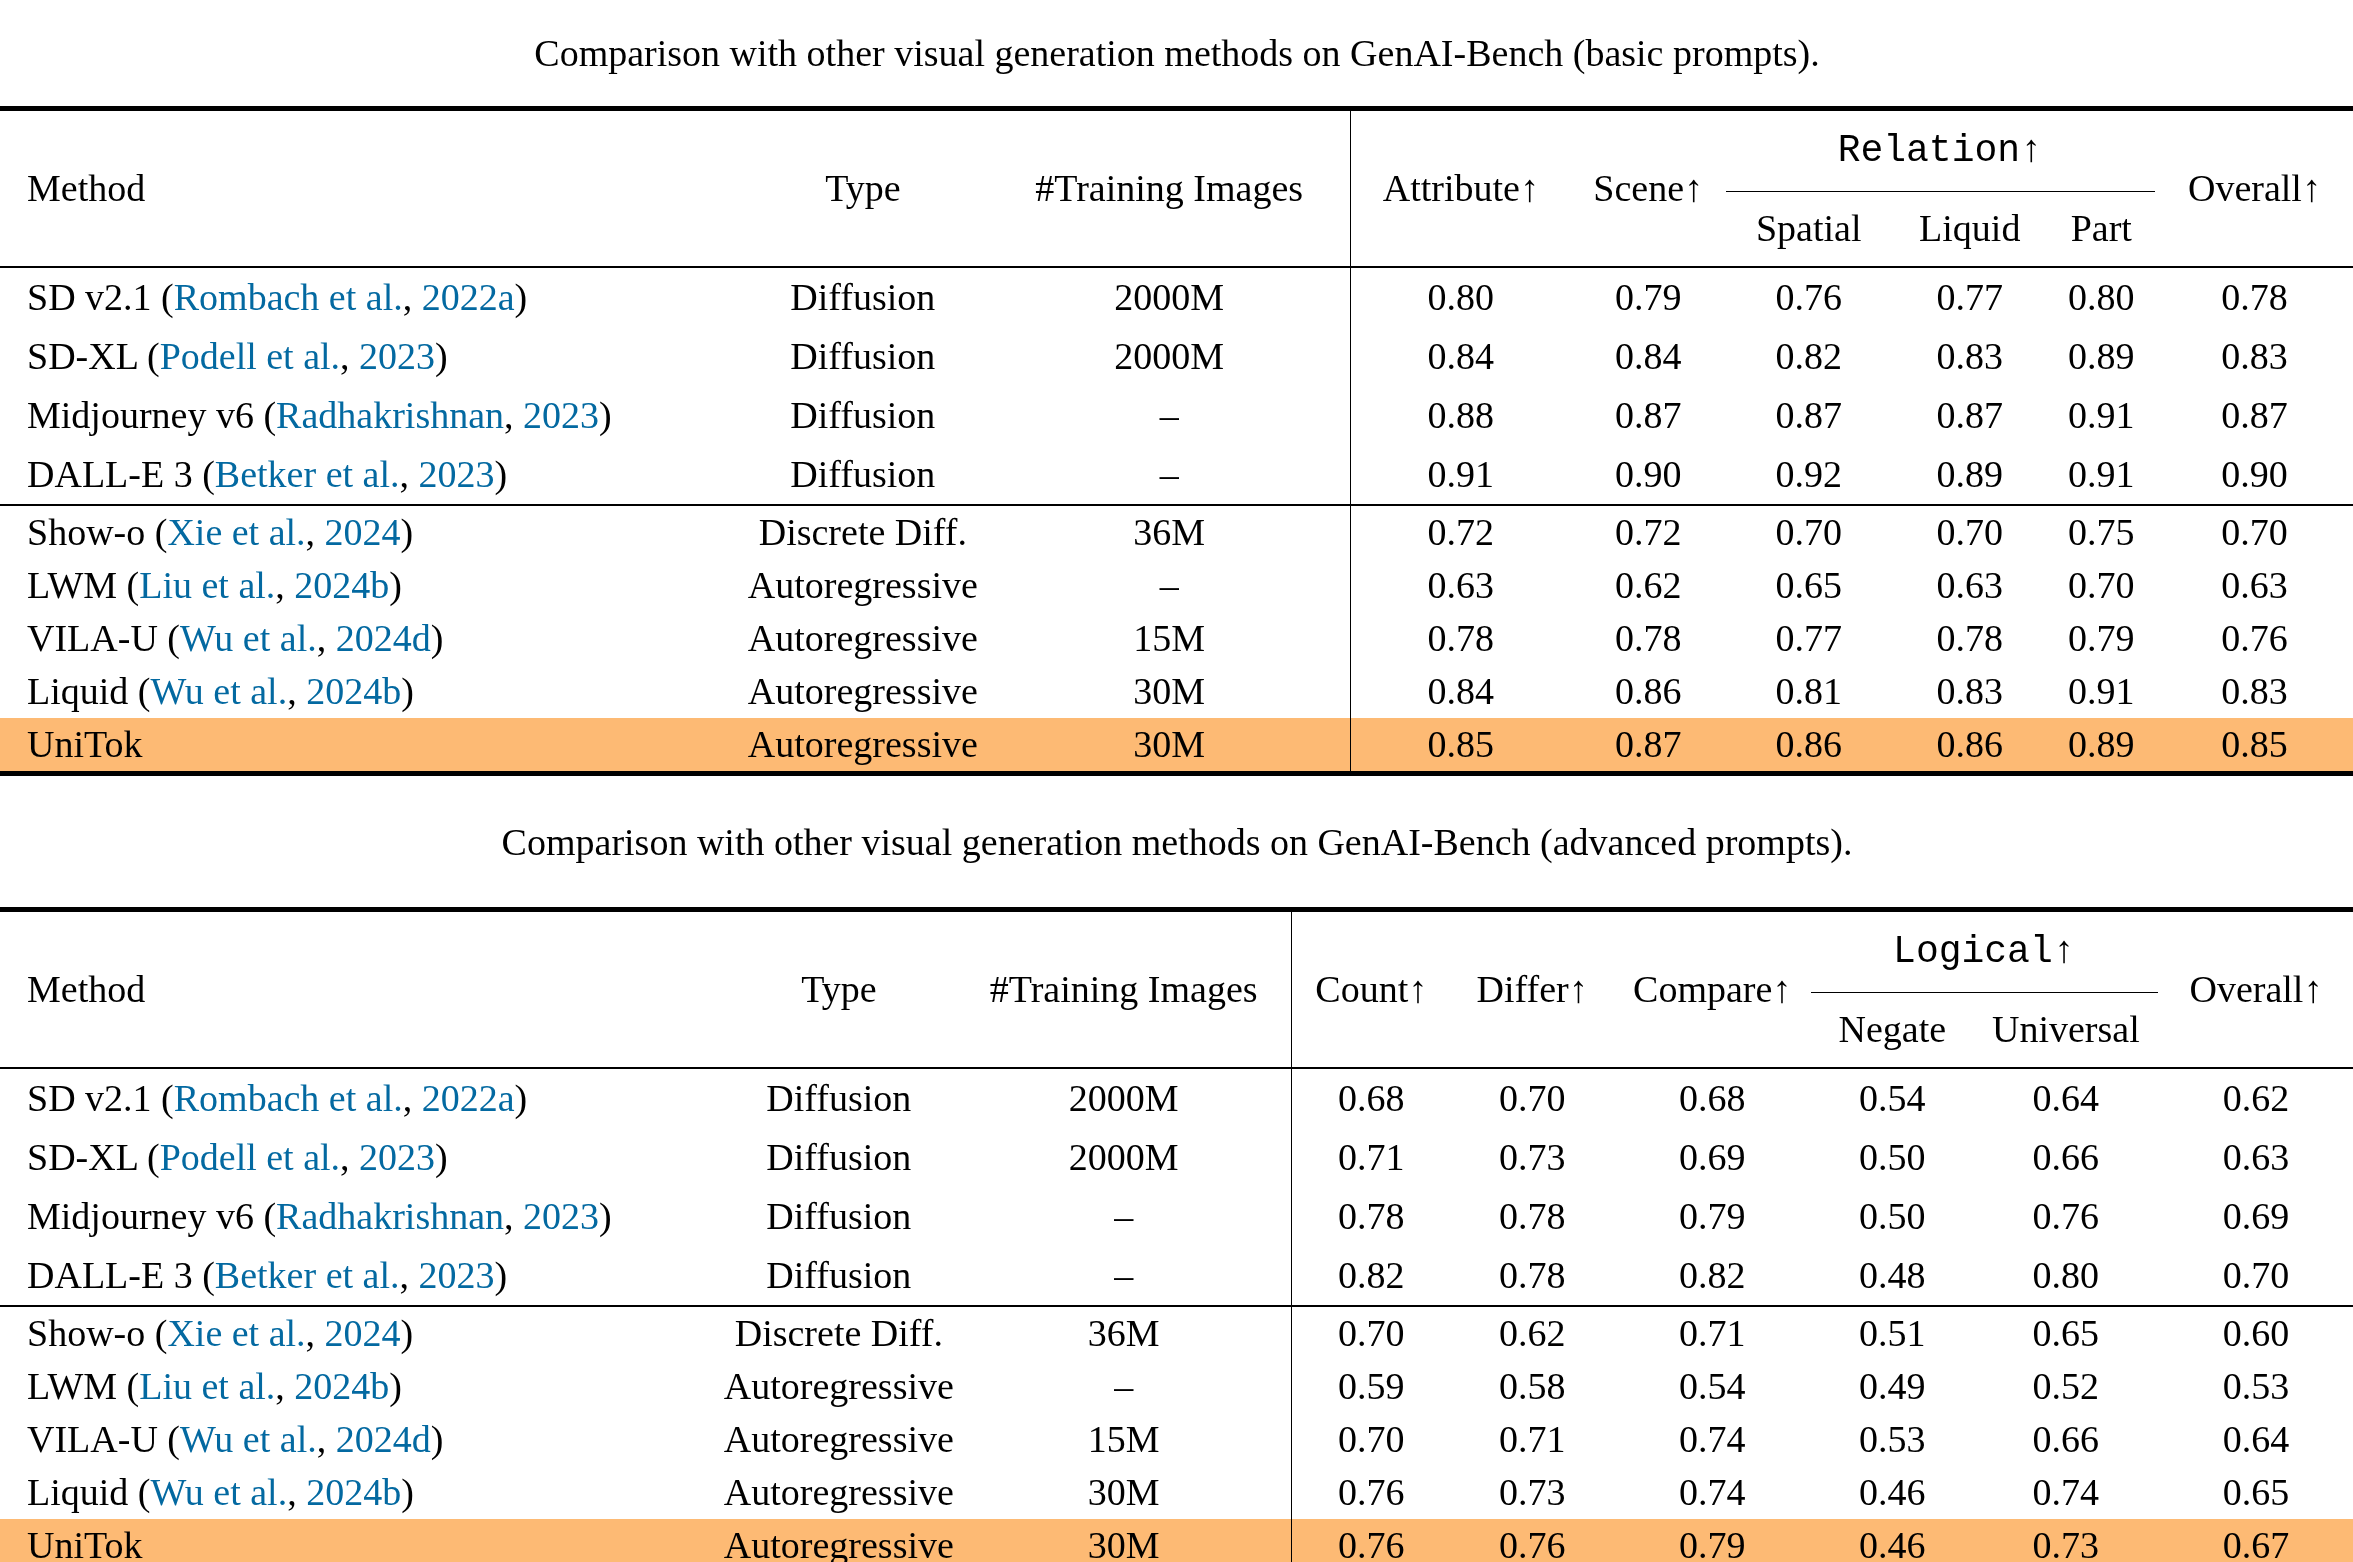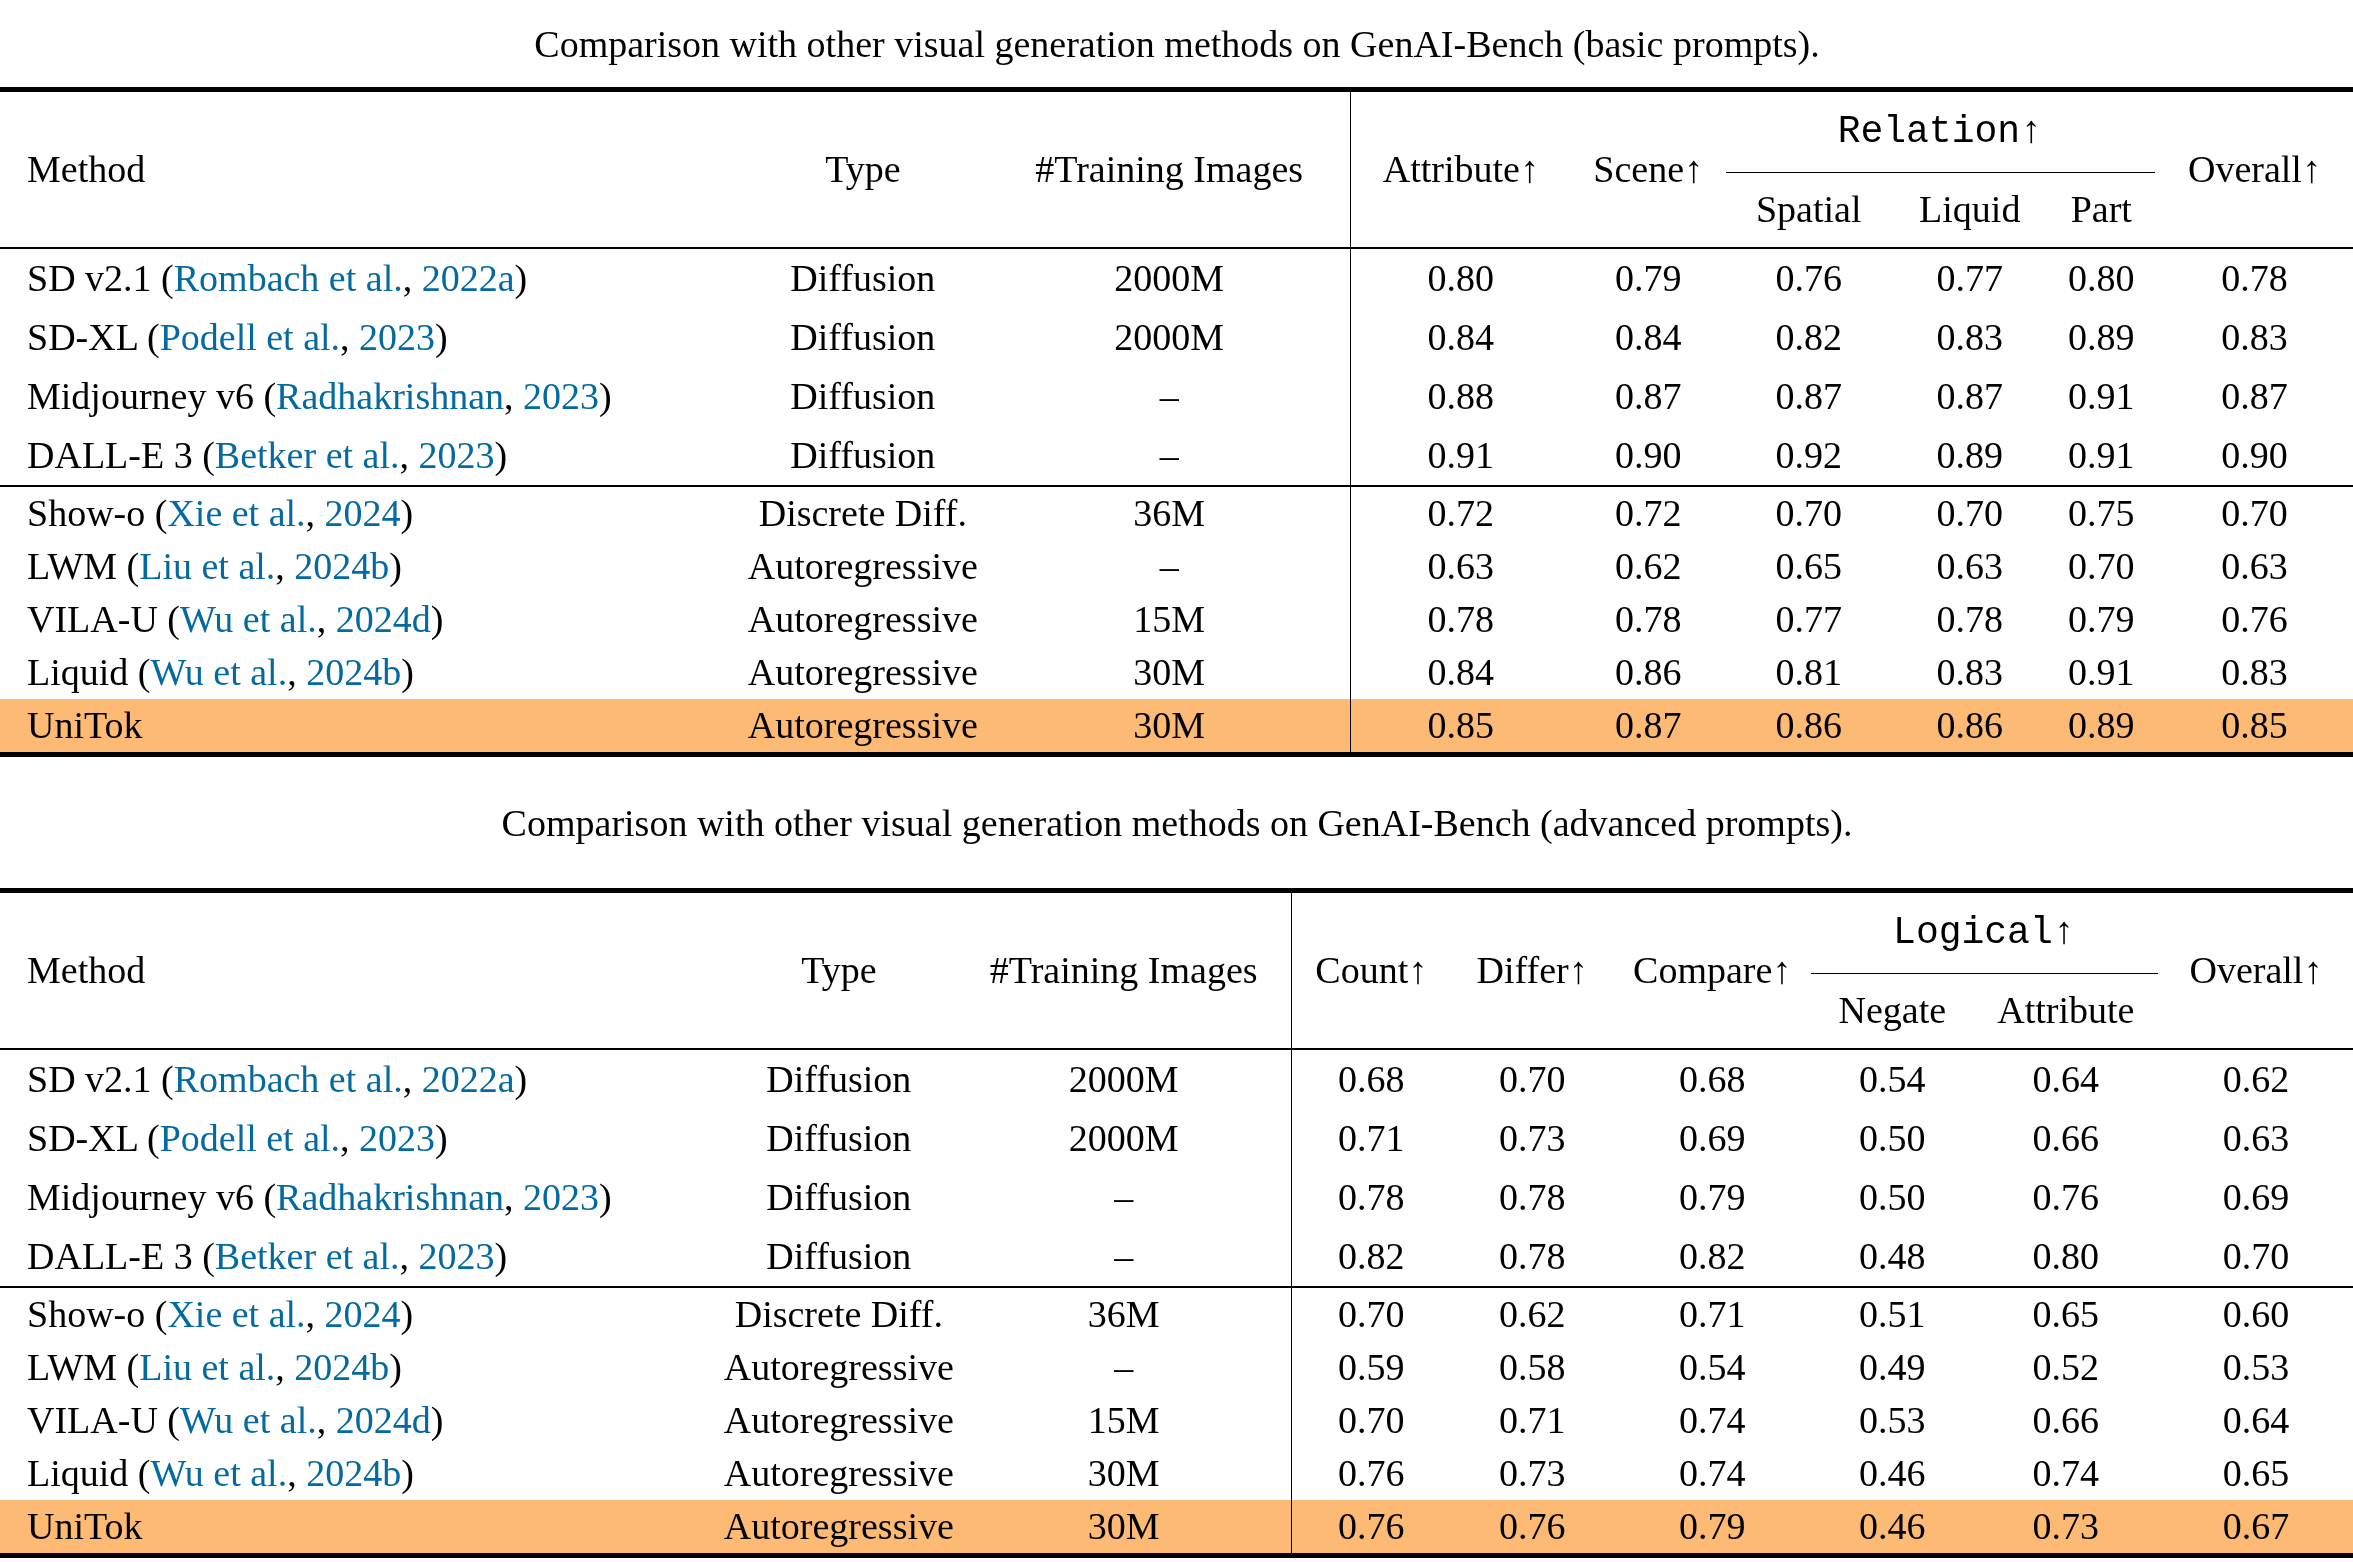--- a/index.html
+++ b/index.html
@@ -8,21 +8,21 @@
     width: 2354px;
     font-family: "Liberation Serif", "DejaVu Serif", serif;
     color: #000;
   }
   .page { width: 2354px; overflow: hidden; }
 
   .caption {
     display: flex; align-items: center; justify-content: center;
     font-size: 38px; text-align: center;
   }
-  .caption-1 { height: 87px; text-align: right; }
+  .caption-1 { height: 106px; text-align: right; }
   .caption-2 { height: 131px; }
 
   table.paper-table {
     table-layout: fixed;
     border-collapse: collapse;
     width: 2354px;
     border-top: 5px solid #000;
     border-bottom: 5px solid #000;
   }
   .paper-table th, .paper-table td {
@@ -217,21 +217,21 @@
             <th rowspan="2">Type</th>
             <th rowspan="2">#Training Images</th>
             <th rowspan="2" class="vsep">Count↑</th>
             <th rowspan="2" class="">Differ↑</th>
             <th rowspan="2" class="">Compare↑</th>
             <th colspan="2" class="group-label">Logical↑</th>
             <th rowspan="2">Overall↑</th>
           </tr>
           <tr class="h2">
             <th>Negate</th>
-            <th>Attribute</th>
+            <th>Universal</th>
           </tr>
         </thead>
         <tbody>
           <tr class="g1 block-first">
             <td class="left"><span>SD v2.1</span> (<span class="cite">Rombach et al.</span>, <span class="cite">2022a</span>)</td>
             <td>Diffusion</td>
             <td>2000M</td>
             <td class="vsep">0.68</td>
             <td class="">0.70</td>
             <td class="">0.68</td>

